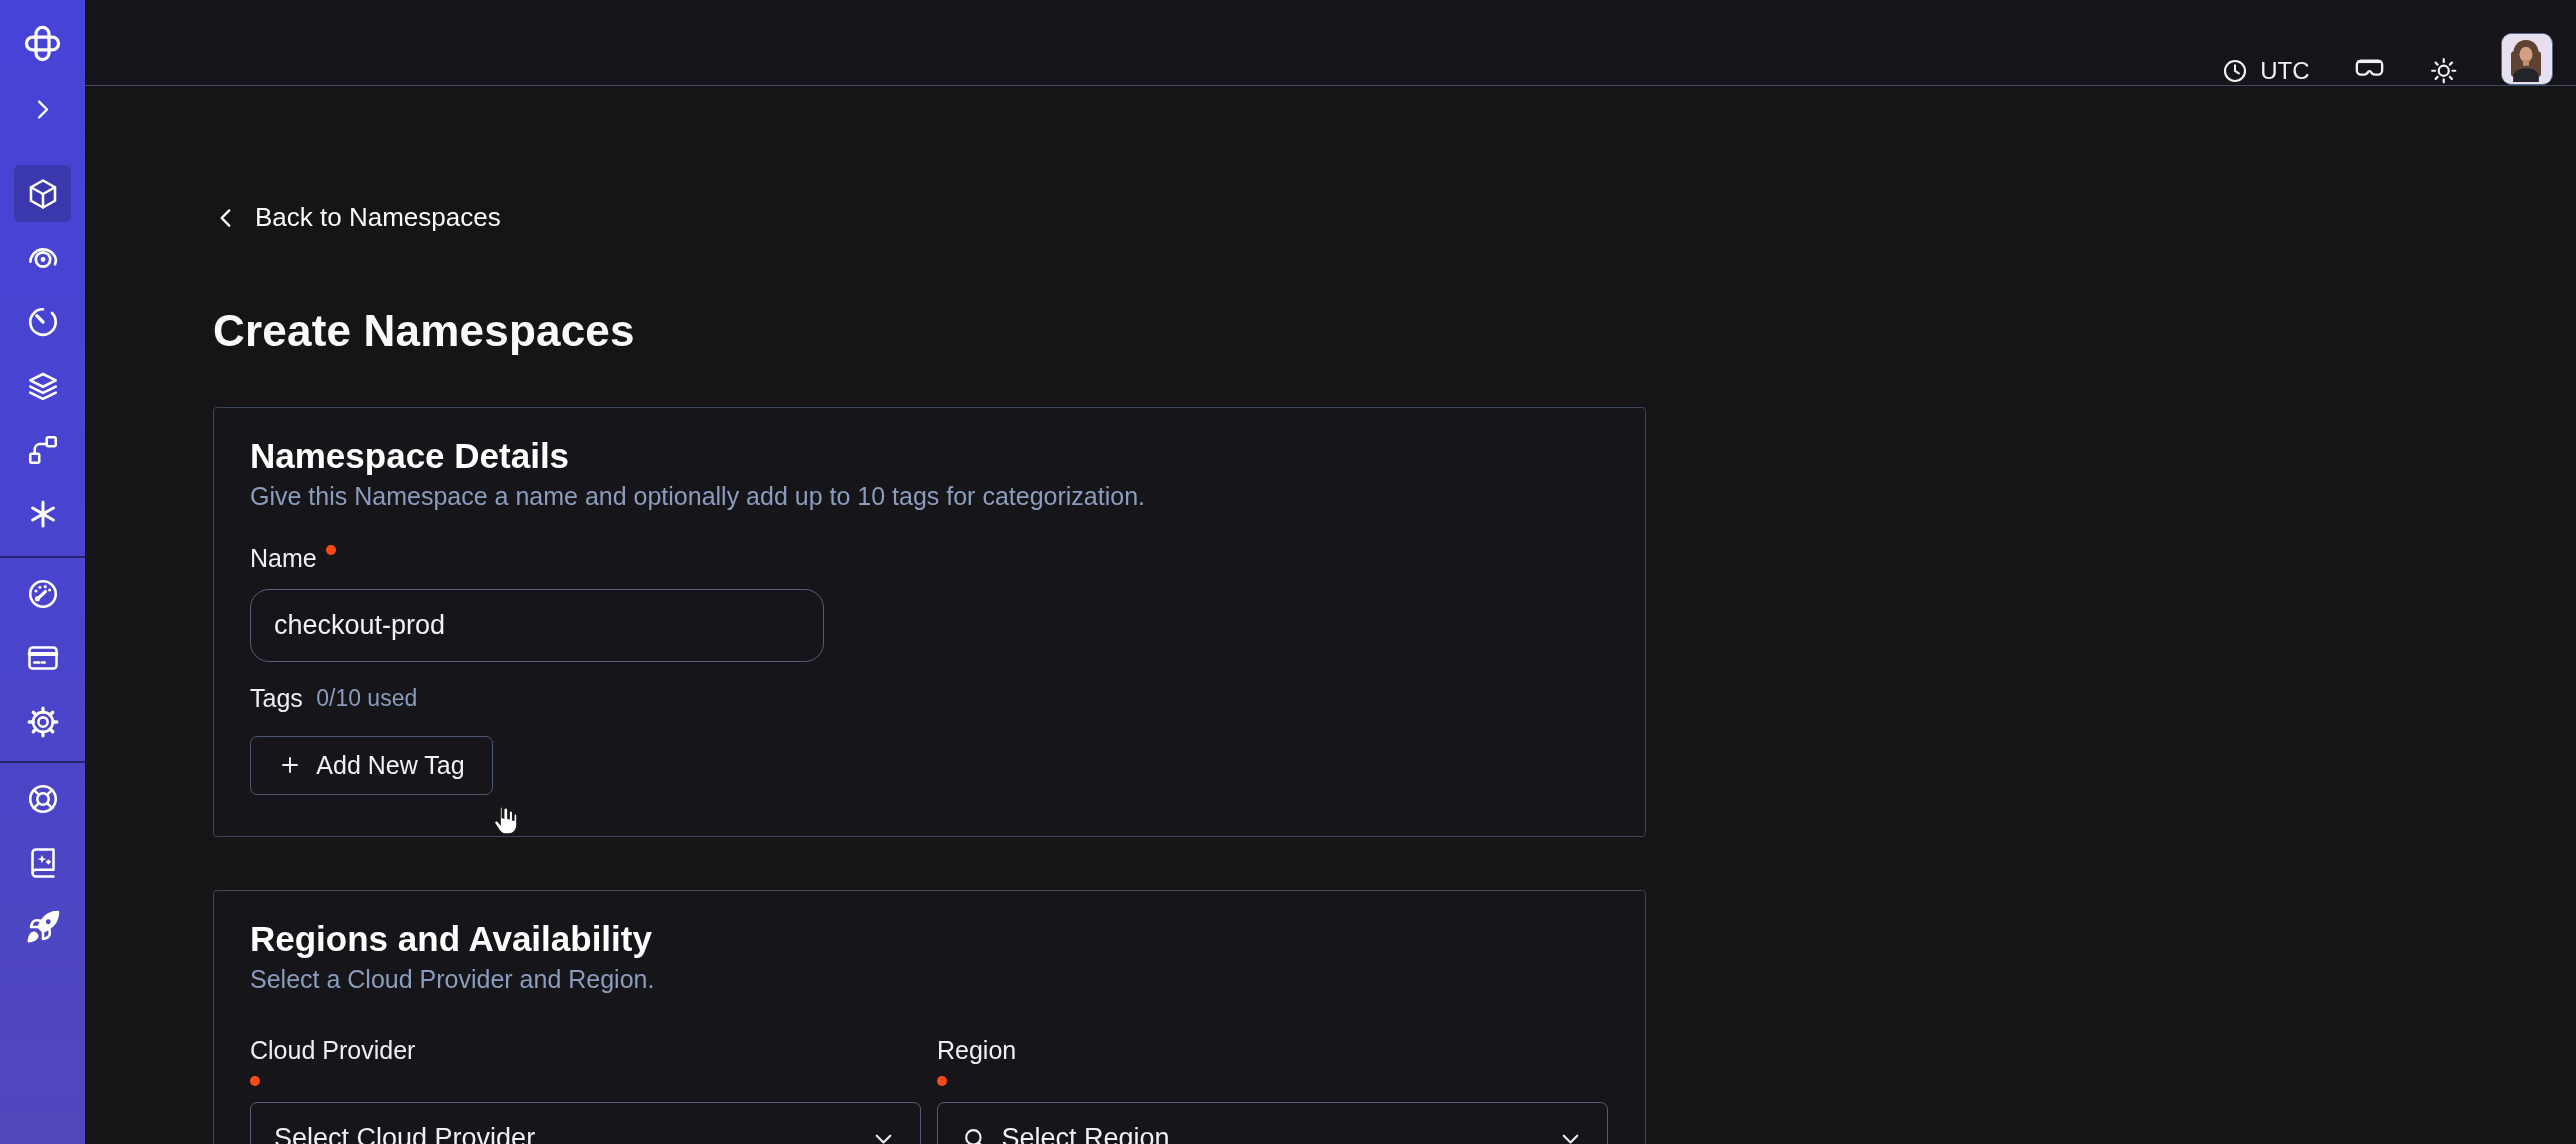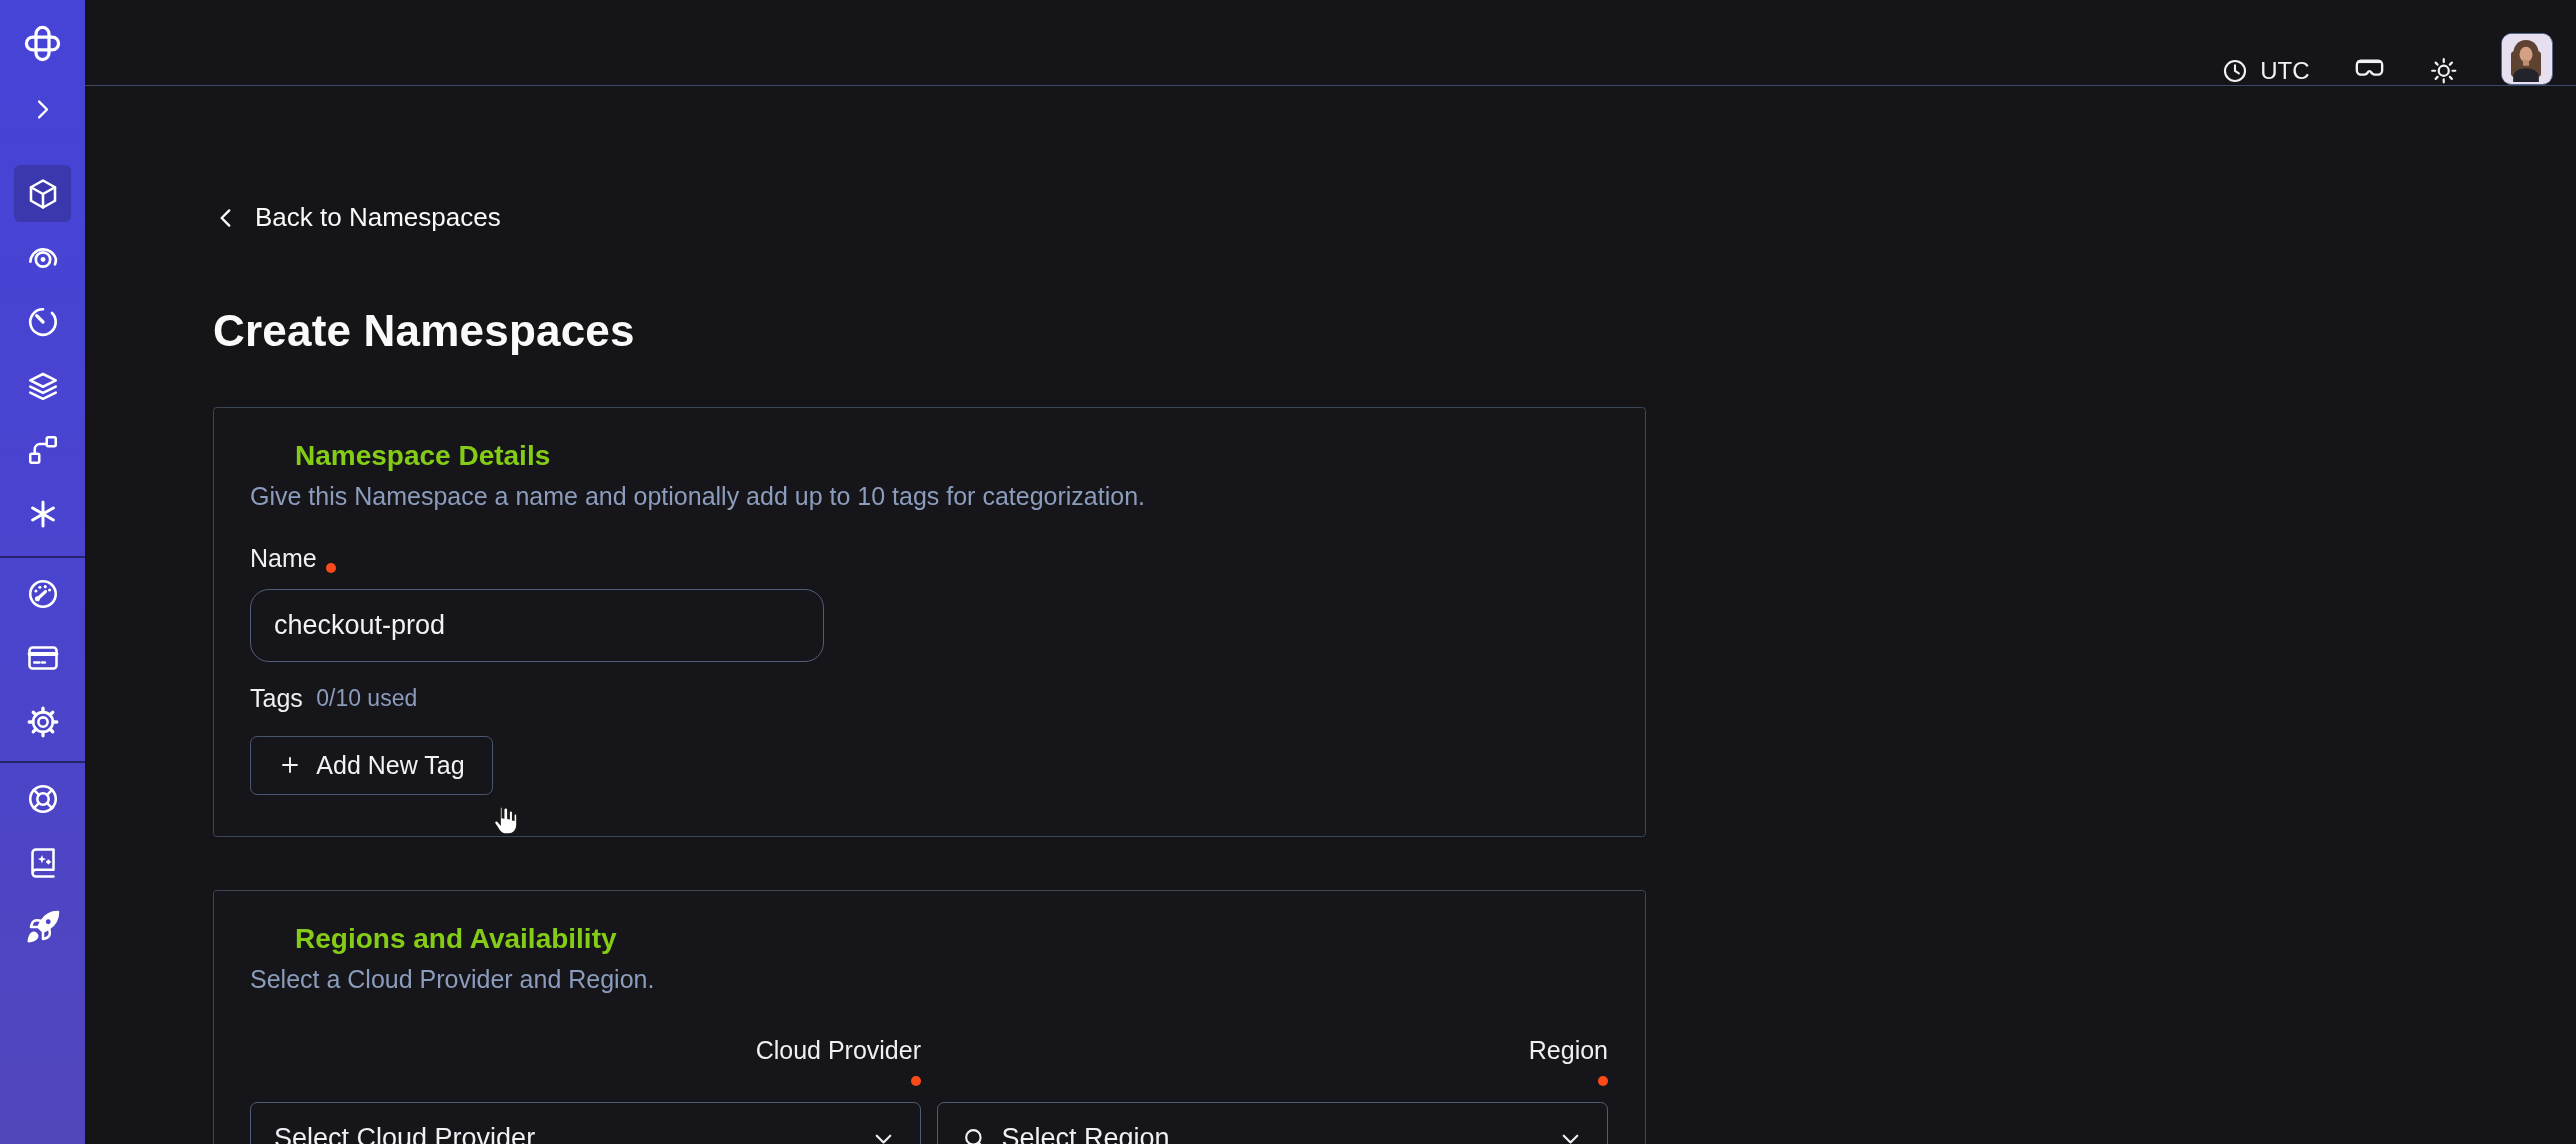--- a/index.html
+++ b/index.html
@@ -56,24 +56,24 @@
     margin-top: 114px; font-size: 26px; font-weight: 500; color: #fafafa; cursor: pointer;
   }
   .page-title { margin-top: 72px; font-size: 44px; font-weight: 600; color: #fafafa; letter-spacing: 0.2px; }
 
   .card {
     width: 1433px; border: 1.3px solid #3c4759; border-radius: 3.6px;
     background: #16161a; padding: 30px 36px 41px;
   }
   .card-1 { margin-top: 51px; }
   .card-2 { margin-top: 53px; height: 465px; }
-  .card-title { font-size: 28px; font-weight: 600; color: #84cc16; line-height: 36px; margin-left: 45px; }
+  .card-title { font-size: 35px; font-weight: 600; color: #ffffff; line-height: 36px; }
   .card-sub { margin-top: 7.2px; font-size: 25px; color: #8b9cbd; line-height: 31px; }
 
-  .field-label-row { display: flex; align-items: flex-end; gap: 9.8px; margin-top: 32px; }
+  .field-label-row { display: flex; align-items: flex-start; gap: 9.8px; margin-top: 32px; }
   .field-label { font-size: 25px; font-weight: 500; color: #f0f0f2; }
   .required-dot { width: 9.8px; height: 9.8px; border-radius: 50%; background: #fb4a19; margin-top: 1.8px; }
 
   .text-input {
     margin-top: 16px; width: 574px; height: 73px;
     background: transparent; border: 1.3px solid #525e78; border-radius: 19px;
     color: #f2f2f4; font-size: 27px; font-family: inherit;
     padding: 0 23px; outline: none; display: block;
   }
   .tags-row { display: flex; align-items: center; gap: 13.4px; margin-top: 22px; }

